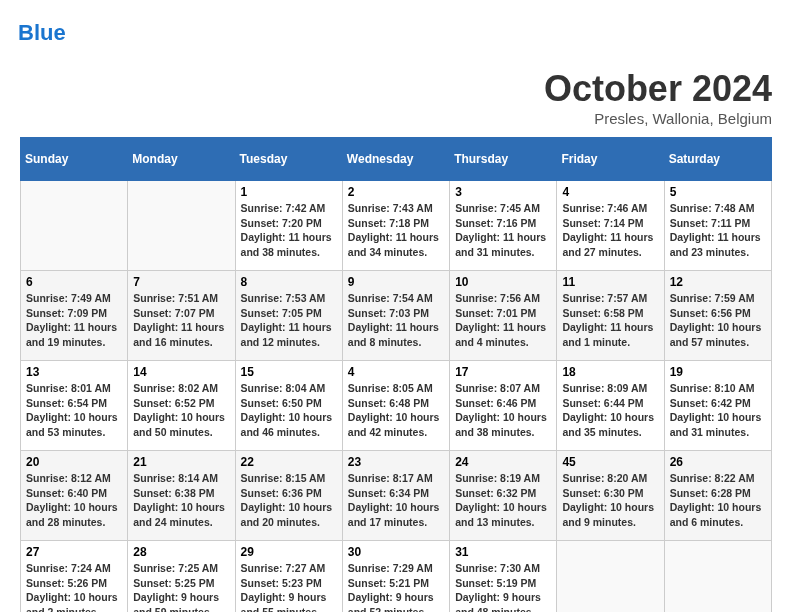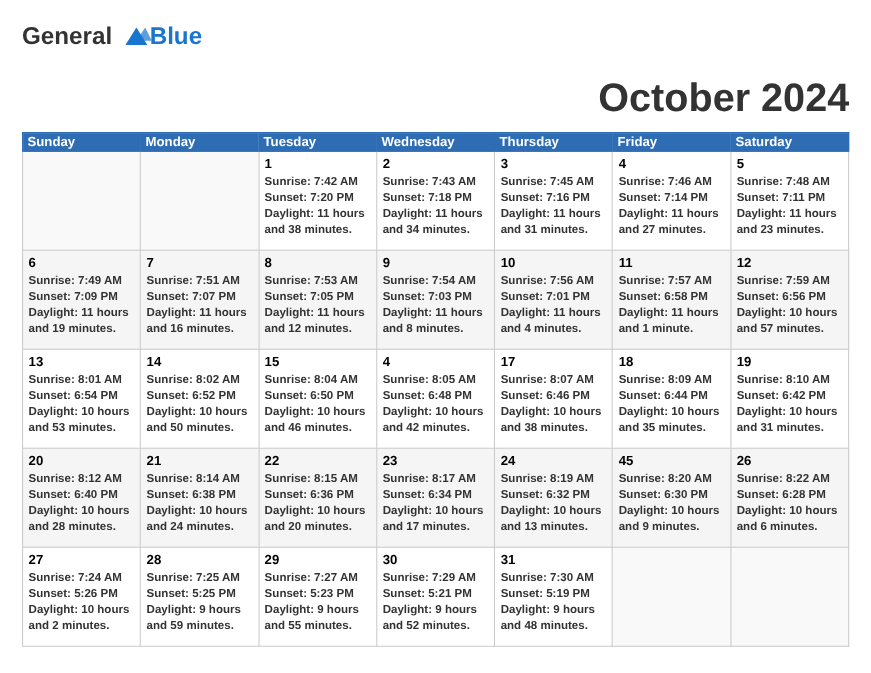--- a/index.html
+++ b/index.html
@@ -35,21 +35,21 @@
       color: #555;
     }
     table {
       width: 100%;
       border-collapse: collapse;
       font-size: 11px;
     }
     thead tr th {
       background-color: #2e6db4;
       color: #fff;
-      padding: 1px 4px;
+      padding: 14px 4px;
       text-align: left;
       font-size: 12px;
       font-weight: bold;
       border: 1px solid #2e6db4;
     }
     tbody tr td {
       border: 1px solid #ccc;
       padding: 4px 5px;
       vertical-align: top;
       width: calc(100% / 7);
@@ -76,33 +76,27 @@
       background: #f9f9f9 !important;
     }
   </style>
 </head>
 <body>
 
 <div class="header">
   <div class="logo">
     <div>
       <div style="display:flex;align-items:center;">
-        <div style="font-size:22px;font-weight:bold;color:#333;line-height:1.15;">
-          <span style="color:#333;">General</span>
-          <svg style="display:inline-block;vertical-align:middle;margin-left:2px;" width="28" height="22" viewBox="0 0 28 22">
-            <polygon points="4,18 14,2 24,18" fill="#1a75cf"></polygon>
-            <polygon points="14,14 22,2 28,14" fill="#1a75cf" opacity="0.7"></polygon>
-          </svg>
-        </div>
         <div style="font-size:22px;font-weight:bold;color:#1a75cf;margin-left:-2px;line-height:1.15;">Blue</div>
       </div>
     </div>
   </div>
   <div class="title-area">
     <div class="month-title">October 2024</div>
+    <div class="subtitle">Presles, Wallonia, Belgium</div>
   </div>
 </div>
 
 <table>
   <thead>
     <tr>
     <th>Sunday</th>
         <th>Monday</th>
         <th>Tuesday</th>
         <th>Wednesday</th>

